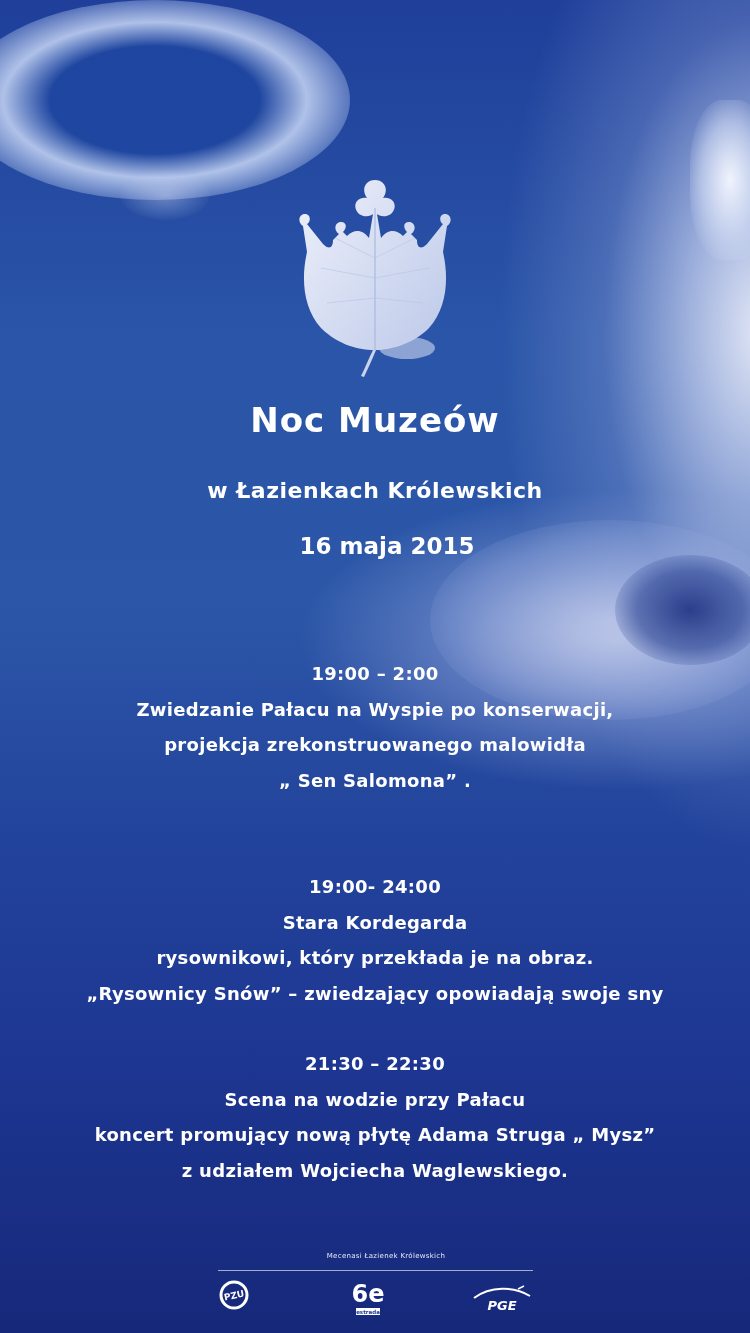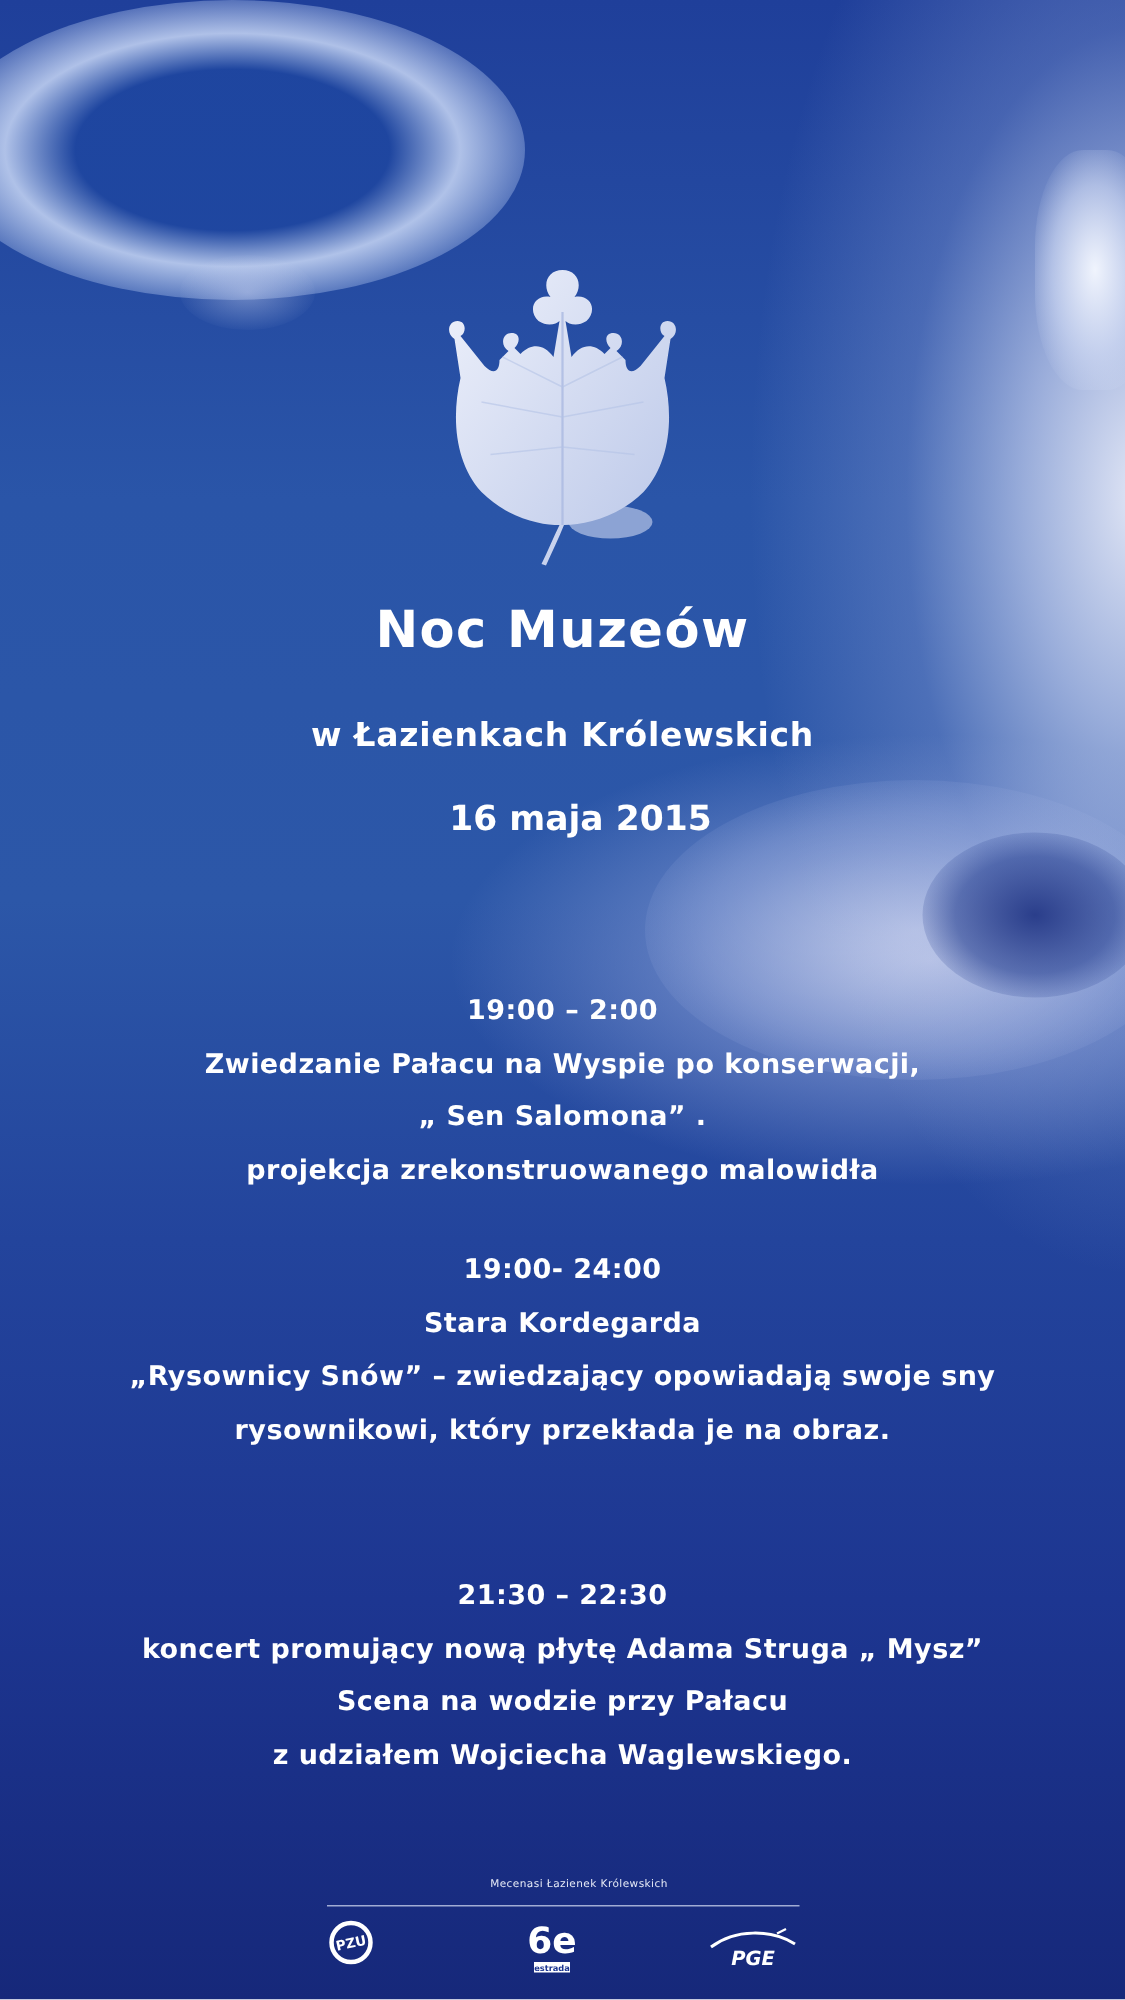--- a/index.html
+++ b/index.html
@@ -55,21 +55,21 @@
   .date {
     position: absolute; top: 533px; left: 12px; width: 750px; text-align: center;
     font-size: 23px; font-weight: bold;
   }
   .event { position: absolute; left: 0; width: 750px; text-align: center; }
   .event .line {
     font-size: 18px; font-weight: bold; line-height: 35.5px; letter-spacing: 0.3px;
     white-space: nowrap;
   }
   .ev1 { top: 656px; }
-  .ev2 { top: 829px; }
+  .ev2 { top: 869px; }
   .ev3 { top: 1046px; }
   .sponsors-label {
     position: absolute; top: 1252px; left: 0; width: 750px; text-align: center;
     font-size: 7px; color: #e6eaf6; letter-spacing: 0.3px; padding-left: 11px;
   }
   .sponsors-rule {
     position: absolute; top: 1270px; left: 218px; width: 315px; height: 1px;
     background: rgba(220,228,248,0.7);
   }
   .logo { position: absolute; top: 1280px; }
@@ -110,35 +110,35 @@
     <path d="M90,80 L50,60 M90,100 L36,90 M90,120 L42,125 M90,80 L130,60 M90,100 L144,90 M90,120 L138,125" stroke="rgba(180,195,230,0.6)" stroke-width="1" fill="none"></path>
   </svg>
 
   <div class="title">Noc Muzeów</div>
   <div class="subtitle">w Łazienkach Królewskich</div>
   <div class="date">16 maja 2015</div>
 
   <div class="event ev1">
     <div class="line">19:00 – 2:00</div>
     <div class="line">Zwiedzanie Pałacu na Wyspie po konserwacji,</div>
+    <div class="line">projekcja zrekonstruowanego malowidła</div>
     <div class="line">„ Sen Salomona” .</div>
-    <div class="line">projekcja zrekonstruowanego malowidła</div>
   </div>
 
   <div class="event ev2">
     <div class="line">19:00- 24:00</div>
     <div class="line">Stara Kordegarda</div>
+    <div class="line">rysownikowi, który przekłada je na obraz.</div>
     <div class="line">„Rysownicy Snów” – zwiedzający opowiadają swoje sny</div>
-    <div class="line">rysownikowi, który przekłada je na obraz.</div>
   </div>
 
   <div class="event ev3">
     <div class="line">21:30 – 22:30</div>
+    <div class="line">Scena na wodzie przy Pałacu</div>
     <div class="line">koncert promujący nową płytę Adama Struga „ Mysz”</div>
-    <div class="line">Scena na wodzie przy Pałacu</div>
     <div class="line">z udziałem Wojciecha Waglewskiego.</div>
   </div>
 
   <div class="sponsors-label">Mecenasi Łazienek Królewskich</div>
   <div class="sponsors-rule"></div>
 
   <svg class="logo logo-pzu" viewBox="0 0 30 30">
     <circle cx="15" cy="15" r="13" fill="none" stroke="#ffffff" stroke-width="3"></circle>
     <text x="15" y="18.5" text-anchor="middle" font-size="9" font-weight="bold" fill="#ffffff" font-family="DejaVu Sans, sans-serif" transform="rotate(-12 15 15)">PZU</text>
   </svg>

